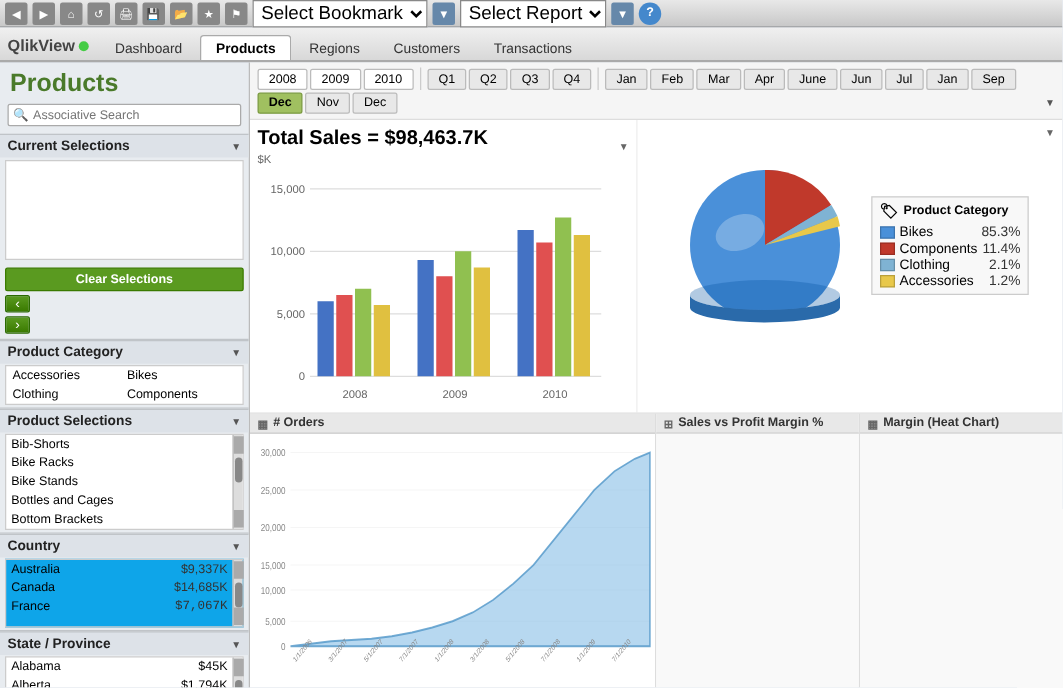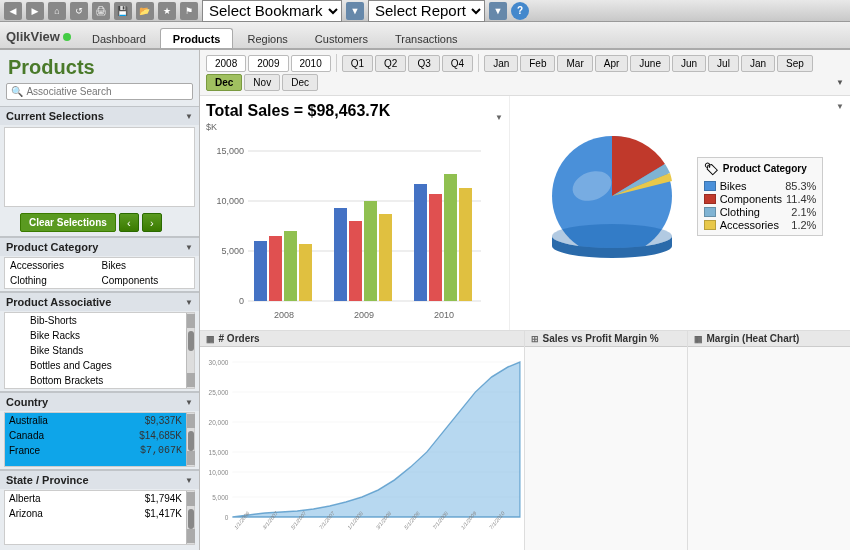--- a/index.html
+++ b/index.html
@@ -97,21 +97,21 @@
     }
     .section-arrow { font-size: 8px; color: #555; }
 
     .selections-box {
       background: white;
       margin: 2px 4px;
       height: 80px;
       border: 1px solid #ccc;
     }
 
-    .btn-row { display: flex; gap: 3px; padding: 4px 20px; }
+    .btn-row { display: flex; gap: 3px; padding: 4px 4px; flex-direction: column; }
     .btn-clear {
       background: #5a9a20;
       color: white;
       border: 1px solid #3a7a00;
       padding: 3px 8px;
       font-size: 10px;
       cursor: pointer;
       border-radius: 2px;
       font-weight: bold;
     }
@@ -323,25 +323,25 @@
         </div>
         <div class="filter-row" style="width:100%; display:flex;">
           <div class="filter-cell">Clothing</div>
           <div class="filter-cell">Components</div>
         </div>
       </div>
     </div>
 
     <div class="filter-section">
       <div class="section-header">
-        <span>Product Associative</span>
+        <span>Product Selections</span>
         <span class="section-arrow">▼</span>
       </div>
       <div style="display:flex; margin: 1px 4px 2px; border: 1px solid #ccc; background:white;">
-        <div style="flex:1;padding-left:21px;">
+        <div style="flex:1;">
           <div class="filter-item">Bib-Shorts</div>
           <div class="filter-item">Bike Racks</div>
           <div class="filter-item">Bike Stands</div>
           <div class="filter-item">Bottles and Cages</div>
           <div class="filter-item">Bottom Brackets</div>
         </div>
         <div class="filter-scroll">
           <div style="width:8px; height:14px; background:#aaa; margin:1px;"></div>
           <div class="scroll-thumb"></div>
           <div style="width:8px; height:14px; background:#aaa; margin:1px; margin-top:auto;"></div>
@@ -377,20 +377,24 @@
       </div>
     </div>
 
     <div class="filter-section">
       <div class="section-header">
         <span>State / Province</span>
         <span class="section-arrow">▼</span>
       </div>
       <div style="display:flex; margin: 1px 4px 2px; border: 1px solid #ccc; background:white;">
         <div style="flex:1;">
+          <div class="filter-item">
+            <span>Alabama</span>
+            <span>$45K</span>
+          </div>
           <div class="filter-item">
             <span>Alberta</span>
             <span>$1,794K</span>
           </div>
           <div class="filter-item">
             <span>Arizona</span>
             <span>$1,417K</span>
           </div>
         </div>
         <div class="filter-scroll">

